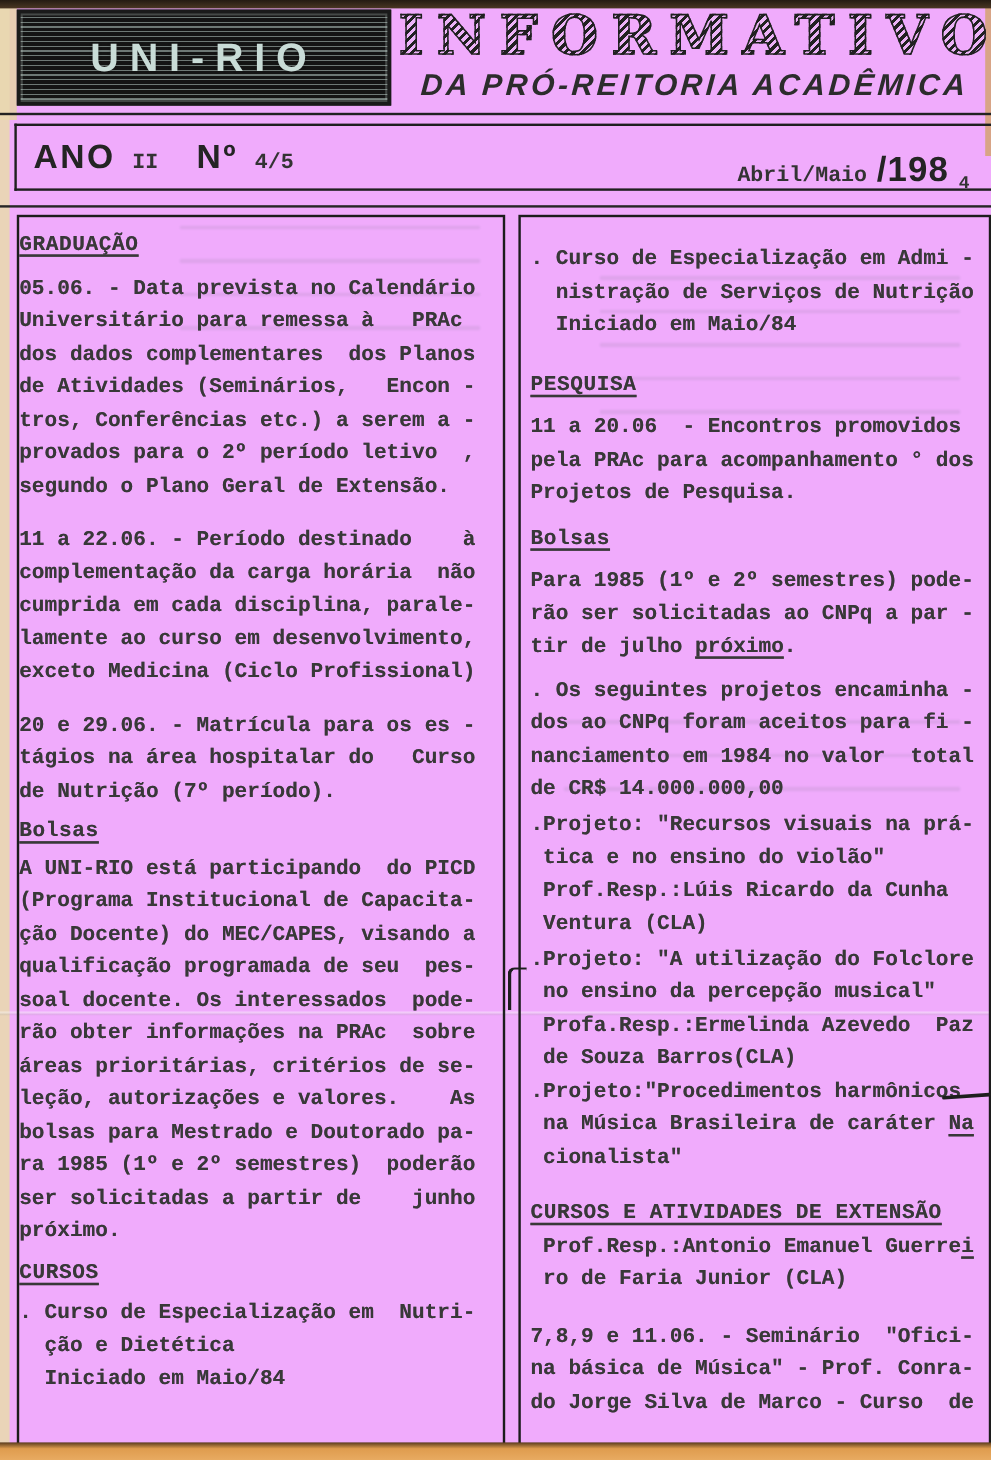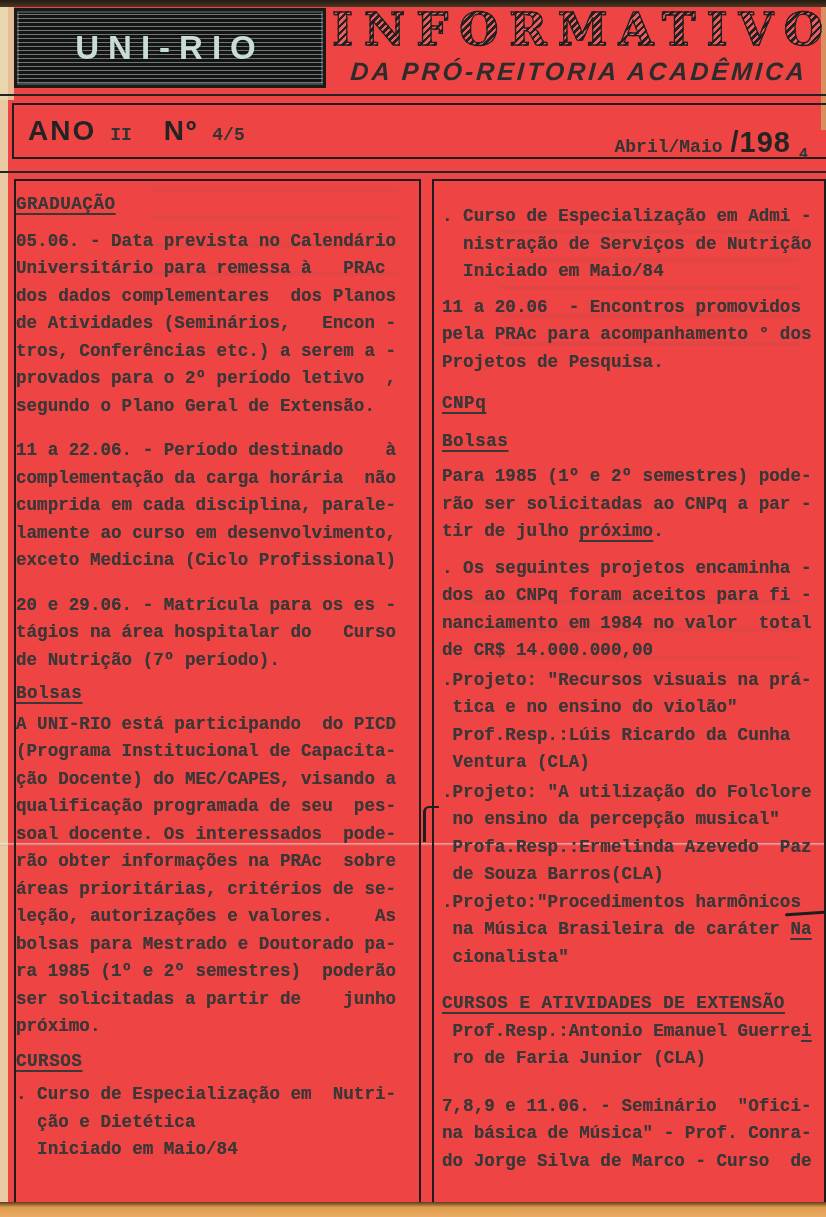--- a/index.html
+++ b/index.html
@@ -1,18 +1,18 @@
 <!DOCTYPE html>
 <html><head>
 <meta charset="utf-8">
 <style>
   html,body{margin:0;padding:0;}
   .page{
     position:relative;width:826px;height:1217px;overflow:hidden;
-    background:#ef4444;
+    background:#f0abfc;
     font-family:"Liberation Mono","DejaVu Sans Mono",monospace;
     color:#323232;
   }
   
   .edge{position:absolute;}
   .edge-top{top:0;left:0;right:0;height:7px;background:linear-gradient(#241b12,#4a3723);}
   .edge-bottom{bottom:0;left:0;right:0;height:15px;background:linear-gradient(#5a3b1c,#df9c4e 35%,#e8ab62);}
   .edge-left{top:0;left:0;bottom:0;width:8px;background:#e9d8b0;opacity:.9;}
   .edge-right-top{top:0;right:0;width:5px;height:130px;background:#d2a368;opacity:.8;}
   .corner-tl{top:0;left:0;width:14px;height:100px;background:#e5d2a6;opacity:.85;}
@@ -155,24 +155,24 @@
     <div class="b b-h" style="margin-top:7px">CURSOS</div>
     <div class="b" style="margin-top:6px">. Curso de Especialização em  Nutri-
   ção e Dietética
   Iniciado em Maio/84</div>
   </div>
 
   <div class="col col-right">
     <div class="b" style="margin-top:0">. Curso de Especialização em Admi -
   nistração de Serviços de Nutrição
   Iniciado em Maio/84</div>
+    <div class="b b-h" style="margin-top:22px">PESQUISA</div>
     <div class="b" style="margin-top:8px">11 a 20.06  - Encontros promovidos
 pela PRAc para acompanhamento ° dos
 Projetos de Pesquisa.</div>
-    <div class="b b-h" style="margin-top:14px">CNPq</div>
     <div class="b b-h" style="margin-top:10px">Bolsas</div>
     <div class="b" style="margin-top:8px"><span>Para 1985 (1º e 2º semestres) pode-
 rão ser solicitadas ao CNPq a par -
 tir de julho </span><span class="uw">próximo</span><span>.</span></div>
     <div class="b" style="margin-top:9px">. Os seguintes projetos encaminha -
 dos ao CNPq foram aceitos para fi -
 nanciamento em 1984 no valor  total
 de CR$ 14.000.000,00</div>
     <div class="b" style="margin-top:2px">.Projeto: "Recursos visuais na prá-
  tica e no ensino do violão"

